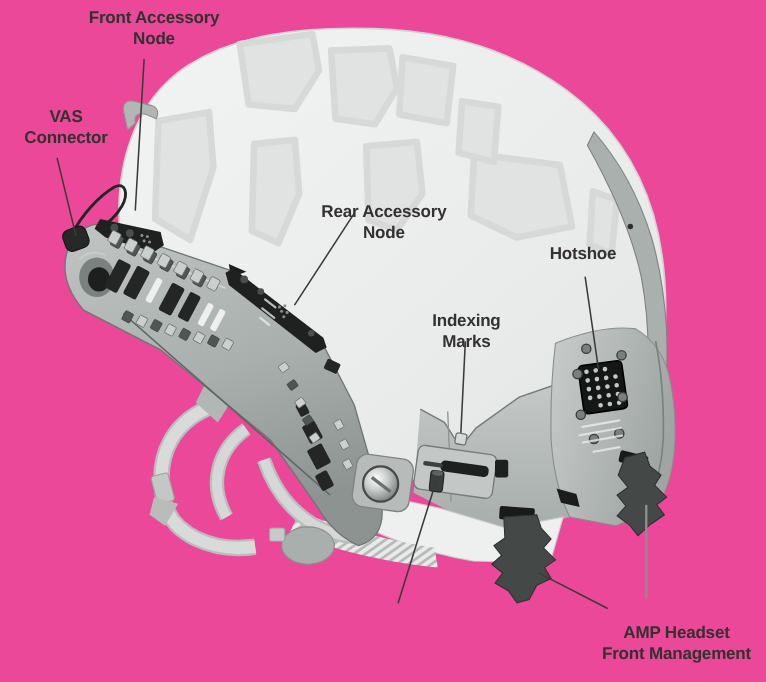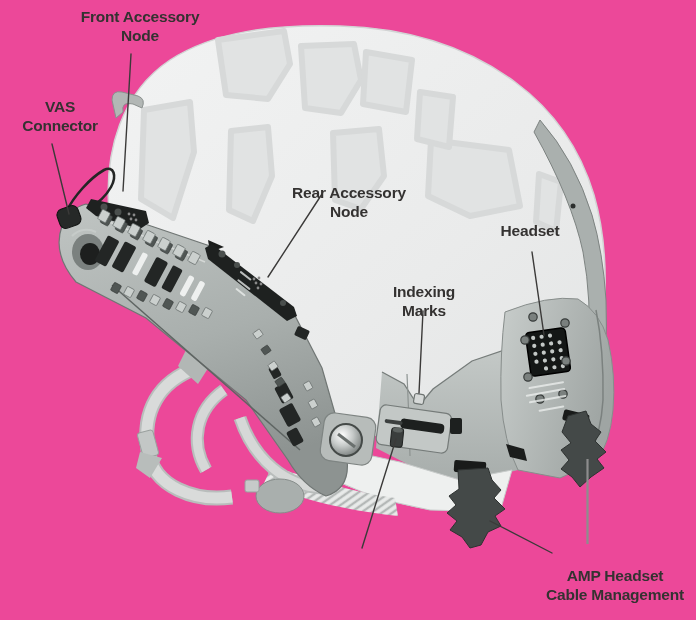--- a/index.html
+++ b/index.html
@@ -297,22 +297,22 @@
 
 <div class="label" style="left:55px;top:7px;width:170px;">Front Accessory
 Node</div>
 
 <div class="label" style="left:0px;top:97px;width:82px;padding-left:19px;">VAS
 Connector</div>
 
 <div class="label" style="left:264px;top:137px;width:170px;margin-top:46px;">Rear Accessory
 Node</div>
 
-<div class="label" style="left:465px;top:221px;width:130px;">Headset</div>
+<div class="label" style="left:465px;top:221px;width:130px;">Hotshoe</div>
 
 <div class="label" style="left:364px;top:282px;width:120px;">Indexing
 Marks</div>
 
 
 <div class="label" style="left:533px;top:566px;width:164px;">AMP Headset
-Cable Management</div>
+Front Management</div>
 
 </div>
 
 </body></html>

